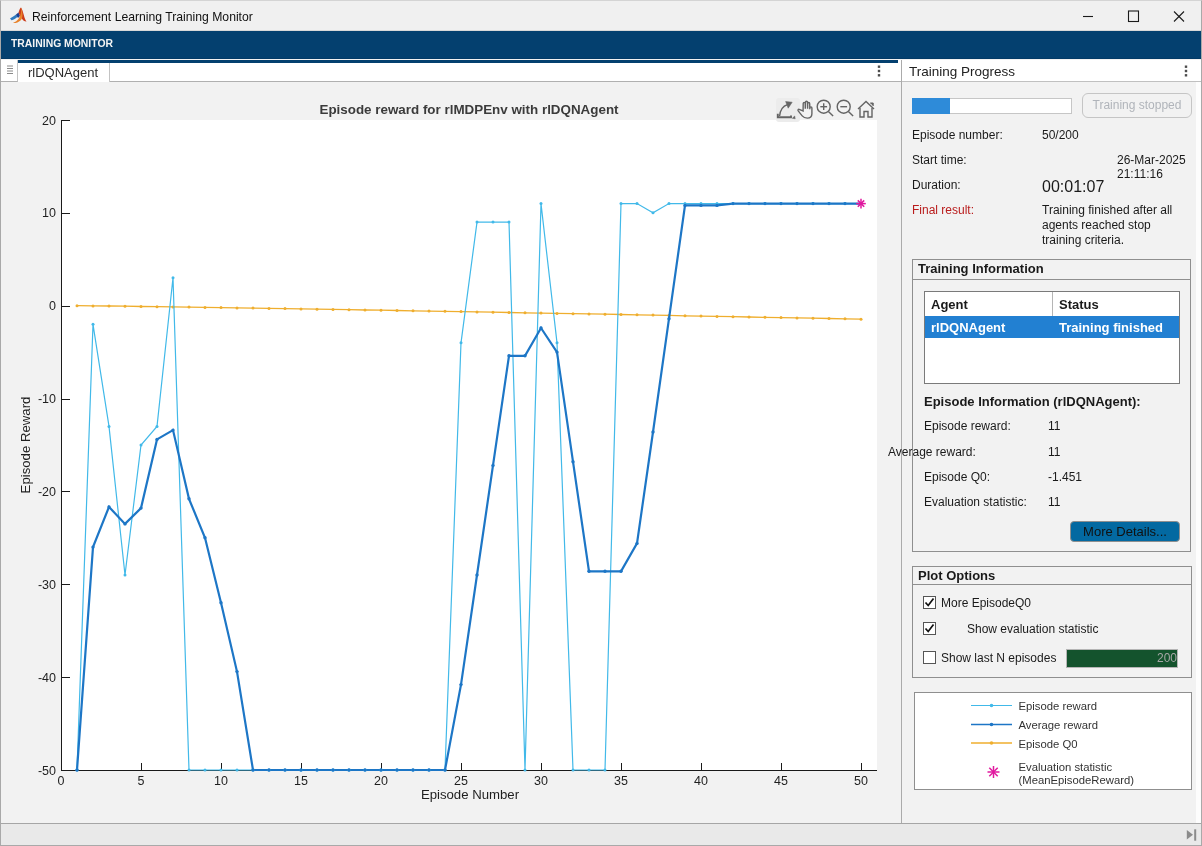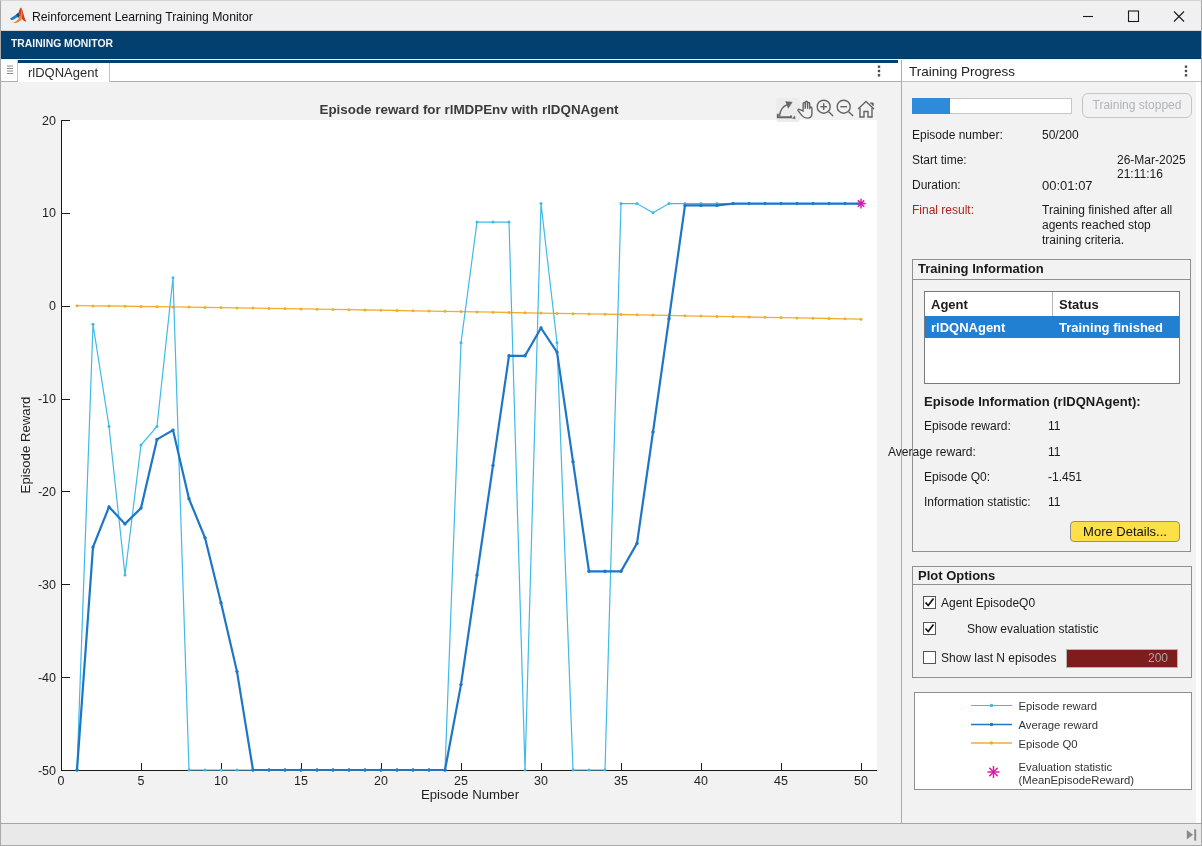--- a/index.html
+++ b/index.html
@@ -308,21 +308,21 @@
 <div class="abs" style="left:1195px;top:81px;width:7px;height:742px;background:#fdfdfd;"></div>
 
 <div class="abs" style="left:911px;top:97px;width:160px;height:16px;background:#fff;border:1px solid #c6c6c6;"></div>
 <div class="abs" style="left:911px;top:97px;width:38px;height:16px;background:#2e8bd9;"></div>
 <div class="abs" style="left:1081px;top:91.5px;width:110px;height:25px;border:1px solid #c5c5c5;border-radius:6px;color:#b0b4ba;font-size:12px;text-align:center;line-height:23px;">Training stopped</div>
 <div class="abs" style="left:911px;top:127px;font-size:12px;color:#1a1a1a;">Episode number:</div>
 <div class="abs" style="left:1041px;top:127px;font-size:12px;color:#1a1a1a;">50/200</div>
 <div class="abs" style="left:911px;top:152px;font-size:12px;color:#1a1a1a;">Start time:</div>
 <div class="abs" style="left:1100px;top:152px;font-size:12px;color:#1a1a1a;margin-left:16px;">26-Mar-2025 21:11:16</div>
 <div class="abs" style="left:911px;top:177px;font-size:12px;color:#1a1a1a;">Duration:</div>
-<div class="abs" style="left:1041px;top:177px;font-size:13px;color:#1a1a1a;">00:01:07</div>
+<div class="abs" style="left:1041px;top:177px;font-size:16px;color:#1a1a1a;">00:01:07</div>
 <div class="abs" style="left:911px;top:202px;font-size:12px;color:#b91c1c;">Final result:</div>
 <div class="abs" style="left:1041px;top:202px;width:150px;font-size:12px;color:#1a1a1a;line-height:15px;">Training finished after all agents reached stop training criteria.</div>
 
 <div class="abs" style="left:911px;top:258px;width:279px;height:293px;border:1px solid #8f8f8f;"></div>
 <div class="abs" style="left:917px;top:258px;font-size:13px;font-weight:bold;color:#1a1a1a;line-height:20px;">Training Information</div>
 <div class="abs" style="left:911px;top:278px;width:279px;height:1px;background:#8f8f8f;"></div>
 <div class="abs" style="left:923px;top:290px;width:256px;height:93px;background:#fff;border:1px solid #7a7a7a;"></div>
 <div class="abs" style="left:1051px;top:291px;width:1px;height:25px;background:#b5b5b5;"></div>
 <div class="abs" style="left:1051px;top:316px;width:1px;height:21px;background:#5c93c8;"></div>
 <div class="abs" style="left:924px;top:315px;width:254px;height:1px;background:#b5b5b5;"></div>
@@ -331,40 +331,40 @@
 <div class="abs" style="left:924px;top:315px;width:254px;height:22px;background:#2280d2;"></div>
 <div class="abs" style="left:930px;top:319px;font-size:13px;font-weight:bold;color:#fff;">rlDQNAgent</div>
 <div class="abs" style="left:1058px;top:319px;font-size:13px;font-weight:bold;color:#fff;">Training finished</div>
 <div class="abs" style="left:923px;top:393px;font-size:13px;font-weight:bold;color:#1a1a1a;">Episode Information (rlDQNAgent):</div>
 <div class="abs" style="left:923px;top:418px;font-size:12px;color:#1a1a1a;">Episode reward:</div>
 <div class="abs" style="left:1047px;top:418px;font-size:12px;color:#1a1a1a;">11</div>
 <div class="abs" style="left:887px;top:444px;font-size:12px;color:#1a1a1a;">Average reward:</div>
 <div class="abs" style="left:1047px;top:444px;font-size:12px;color:#1a1a1a;">11</div>
 <div class="abs" style="left:923px;top:469px;font-size:12px;color:#1a1a1a;">Episode Q0:</div>
 <div class="abs" style="left:1047px;top:469px;font-size:12px;color:#1a1a1a;">-1.451</div>
-<div class="abs" style="left:923px;top:494px;font-size:12px;color:#1a1a1a;">Information statistic:</div>
+<div class="abs" style="left:923px;top:494px;font-size:12px;color:#1a1a1a;">Evaluation statistic:</div>
 <div class="abs" style="left:1047px;top:494px;font-size:12px;color:#1a1a1a;">11</div>
-<div class="abs" style="left:1069px;top:520px;width:110px;height:21px;border:1px solid #8f8f8f;border-radius:4px;background:#fde047;font-size:13px;color:#111;text-align:center;line-height:19px;">More Details...</div>
+<div class="abs" style="left:1069px;top:520px;width:110px;height:21px;border:1px solid #8f8f8f;border-radius:4px;background:#0369a1;font-size:13px;color:#111;text-align:center;line-height:19px;">More Details...</div>
 
 <div class="abs" style="left:911px;top:565px;width:280px;height:112px;border:1px solid #8f8f8f;"></div>
 <div class="abs" style="left:917px;top:565px;font-size:13px;font-weight:bold;color:#1a1a1a;line-height:19px;">Plot Options</div>
 <div class="abs" style="left:911px;top:583px;width:280px;height:1px;background:#8f8f8f;"></div>
 <div class="abs" style="left:922px;top:595px;width:13px;height:13px;background:#fff;border:1px solid #555;"></div>
 <svg class="abs" style="left:923px;top:596px" width="11" height="11" viewBox="0 0 11 11">
     <path d="M1.5 5.5 L4.2 8.5 L9.5 1.5" fill="none" stroke="#111" stroke-width="1.7"></path>
   </svg>
-<div class="abs" style="left:940px;top:595px;font-size:12px;color:#1a1a1a;">Agent EpisodeQ0</div>
+<div class="abs" style="left:940px;top:595px;font-size:12px;color:#1a1a1a;">More EpisodeQ0</div>
 <div class="abs" style="left:922px;top:621px;width:13px;height:13px;background:#fff;border:1px solid #555;"></div>
 <svg class="abs" style="left:923px;top:622px" width="11" height="11" viewBox="0 0 11 11">
     <path d="M1.5 5.5 L4.2 8.5 L9.5 1.5" fill="none" stroke="#111" stroke-width="1.7"></path>
   </svg>
 <div class="abs" style="left:940px;top:621px;font-size:12px;color:#1a1a1a;margin-left:26px;">Show evaluation statistic</div>
 <div class="abs" style="left:922px;top:650px;width:13px;height:13px;background:#fff;border:1px solid #555;"></div>
 <div class="abs" style="left:940px;top:650px;font-size:12px;color:#1a1a1a;">Show last N episodes</div>
-<div class="abs" style="left:1065px;top:648px;width:112px;height:19px;background:#7f1d1d;border:1px solid #b5b5b5;font-size:12px;color:#a6a6a6;text-align:right;line-height:17px;padding-right:9px;">200</div>
+<div class="abs" style="left:1065px;top:648px;width:112px;height:19px;background:#14532d;border:1px solid #b5b5b5;font-size:12px;color:#a6a6a6;text-align:right;line-height:17px;padding-right:0;">200</div>
 
 <div class="abs" style="left:913px;top:691px;width:278px;height:98px;background:#fff;border:1px solid #8f8f8f;"></div>
 <svg class="abs" style="left:913px;top:691px" width="278" height="98" viewBox="0 0 278 98" font-family="Liberation Sans, sans-serif">
 <line x1="57" y1="13.5" x2="98" y2="13.5" stroke="#41b9e9" stroke-width="1.2"></line>
     <circle cx="77.5" cy="13.5" r="1.8" fill="#41b9e9"></circle>
 <line x1="57" y1="32.5" x2="98" y2="32.5" stroke="#1d76c6" stroke-width="1.3"></line>
     <circle cx="77.5" cy="32.5" r="1.8" fill="#1d76c6"></circle>
 <line x1="57" y1="51" x2="98" y2="51" stroke="#efae2e" stroke-width="1.3"></line>
     <circle cx="77.5" cy="51" r="1.8" fill="#efae2e"></circle>
 <g stroke="#e0189e" stroke-width="1.5">

